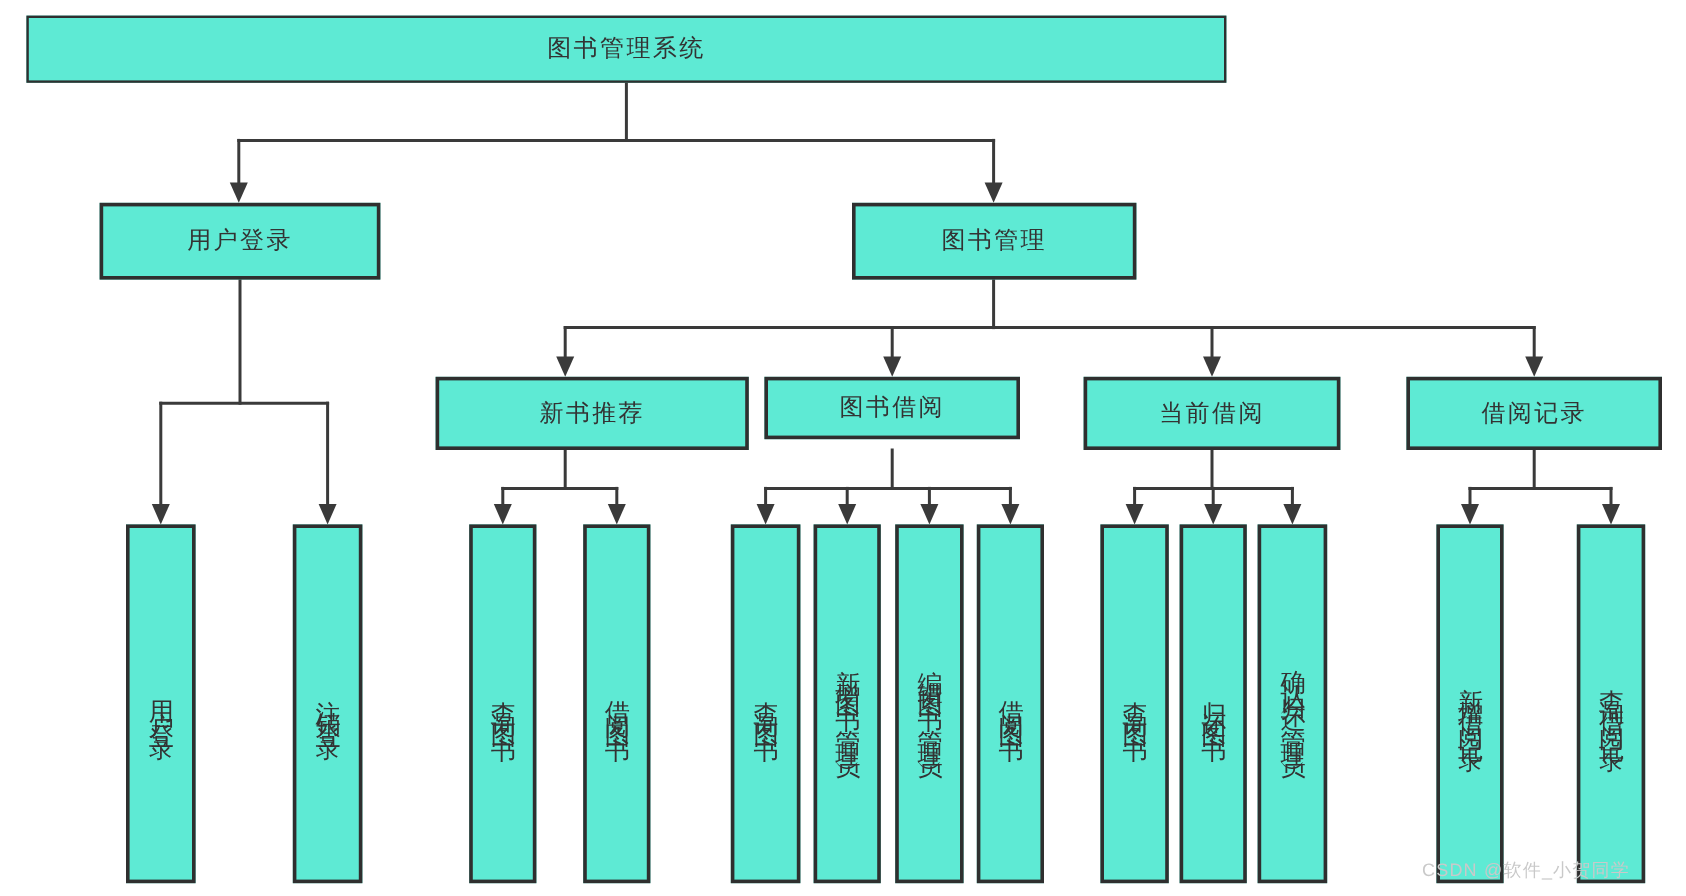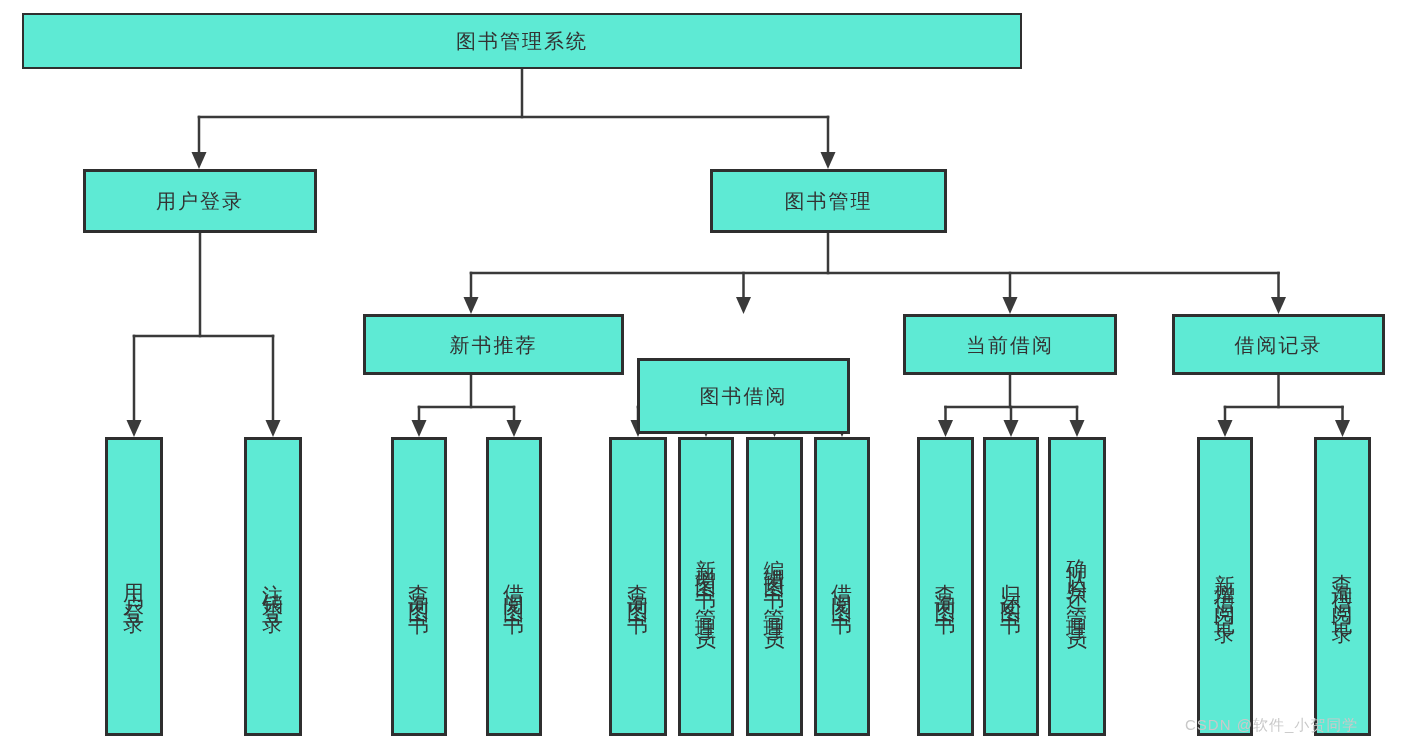--- a/index.html
+++ b/index.html
@@ -101,21 +101,21 @@
       <line x1="1342.5" y1="407" x2="1342.5" y2="422" stroke="#3a3a3a" stroke-width="2.5" stroke-linecap="square"></line>
       <polygon points="1335,420 1350,420 1342.5,437" fill="#3a3a3a"></polygon>
     </svg>
 
   <div class="node thin" style="left:22px;top:13px;width:1000px;height:56px;">图书管理系统</div>
 
   <div class="node" style="left:83px;top:169px;width:234px;height:64px;">用户登录</div>
   <div class="node" style="left:710px;top:169px;width:237px;height:64px;">图书管理</div>
 
   <div class="node" style="left:363px;top:314px;width:261px;height:61px;">新书推荐</div>
-  <div class="node" style="left:637px;top:314px;width:213px;height:76px;margin-top:44px;">图书借阅</div>
+  <div class="node" style="left:637px;top:314px;width:213px;height:52px;">图书借阅</div>
   <div class="node" style="left:1172px;top:314px;width:213px;height:61px;">借阅记录</div>
   <div class="node" style="left:903px;top:314px;width:214px;height:61px;">当前借阅</div>
 
   <div class="node v" style="left:105px;top:437px;width:58px;height:299px;">用户登录</div>
   <div class="node v" style="left:244px;top:437px;width:58px;height:299px;">注销登录</div>
 
   <div class="node v" style="left:391px;top:437px;width:56px;height:299px;">查询图书</div>
   <div class="node v" style="left:486px;top:437px;width:56px;height:299px;">借阅图书</div>
 
   <div class="node v" style="left:609px;top:437px;width:58px;height:299px;">查询图书</div>

